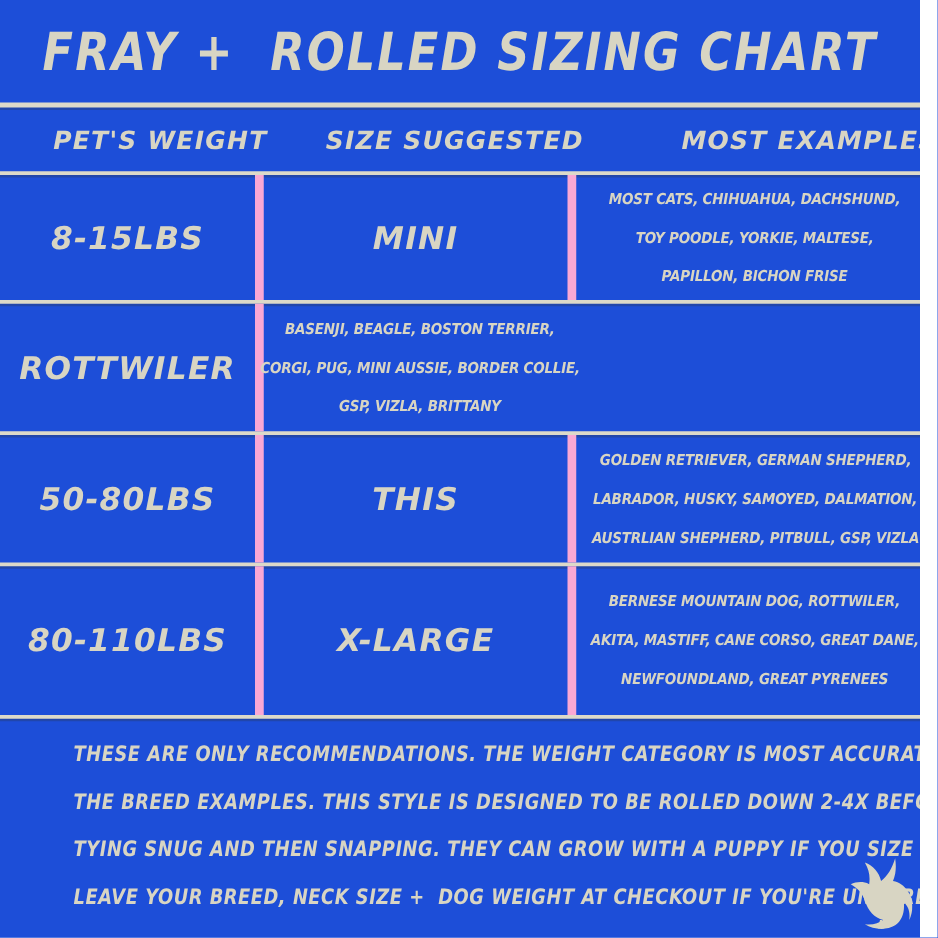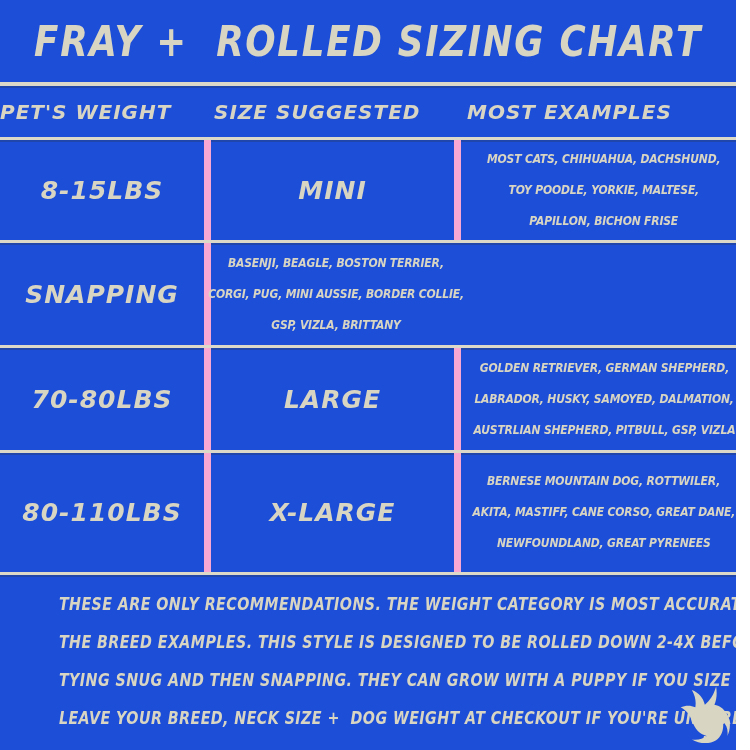--- a/index.html
+++ b/index.html
@@ -30,21 +30,21 @@
     height: 4px;
     background: #dcd9c9;
     box-shadow: 0 2px 0 rgba(46,48,37,0.25);
   }
   .hline.thin { height: 3px; }
   .header-row {
     height: 51px;
     display: grid;
     grid-template-columns: 214px 253px 283px;
     align-items: center;
-    text-align: left;
+    text-align: right;
     font-size: 20px;
     letter-spacing: 1px;
   }
   .trow {
     display: grid;
     grid-template-columns: 211px 250px 286px;
   }
   .trow .cell {
     display: flex;
     align-items: center;
@@ -113,33 +113,33 @@
     <div class="cell breeds">
       <div class="breed-line">MOST CATS, CHIHUAHUA, DACHSHUND,</div>
       <div class="breed-line">TOY POODLE, YORKIE, MALTESE,</div>
       <div class="breed-line">PAPILLON, BICHON FRISE</div>
     </div>
   </div>
 
   <div class="hline thin"></div>
 
   <div class="trow row-2">
-    <div class="cell size bordered">SNAPPING</div>
+    <div class="cell size bordered">ROTTWILER</div>
     <div class="cell breeds">
       <div class="breed-line">BASENJI, BEAGLE, BOSTON TERRIER,</div>
       <div class="breed-line">CORGI, PUG, MINI AUSSIE, BORDER COLLIE,</div>
       <div class="breed-line">GSP, VIZLA, BRITTANY</div>
     </div>
   </div>
 
   <div class="hline thin"></div>
 
   <div class="trow row-3">
-    <div class="cell weight bordered">70-80LBS</div>
-    <div class="cell size bordered">LARGE</div>
+    <div class="cell weight bordered">50-80LBS</div>
+    <div class="cell size bordered">THIS</div>
     <div class="cell breeds">
       <div class="breed-line">GOLDEN RETRIEVER, GERMAN SHEPHERD,</div>
       <div class="breed-line">LABRADOR, HUSKY, SAMOYED, DALMATION,</div>
       <div class="breed-line">AUSTRLIAN SHEPHERD, PITBULL, GSP, VIZLA</div>
     </div>
   </div>
 
   <div class="hline thin"></div>
 
   <div class="trow row-4">

